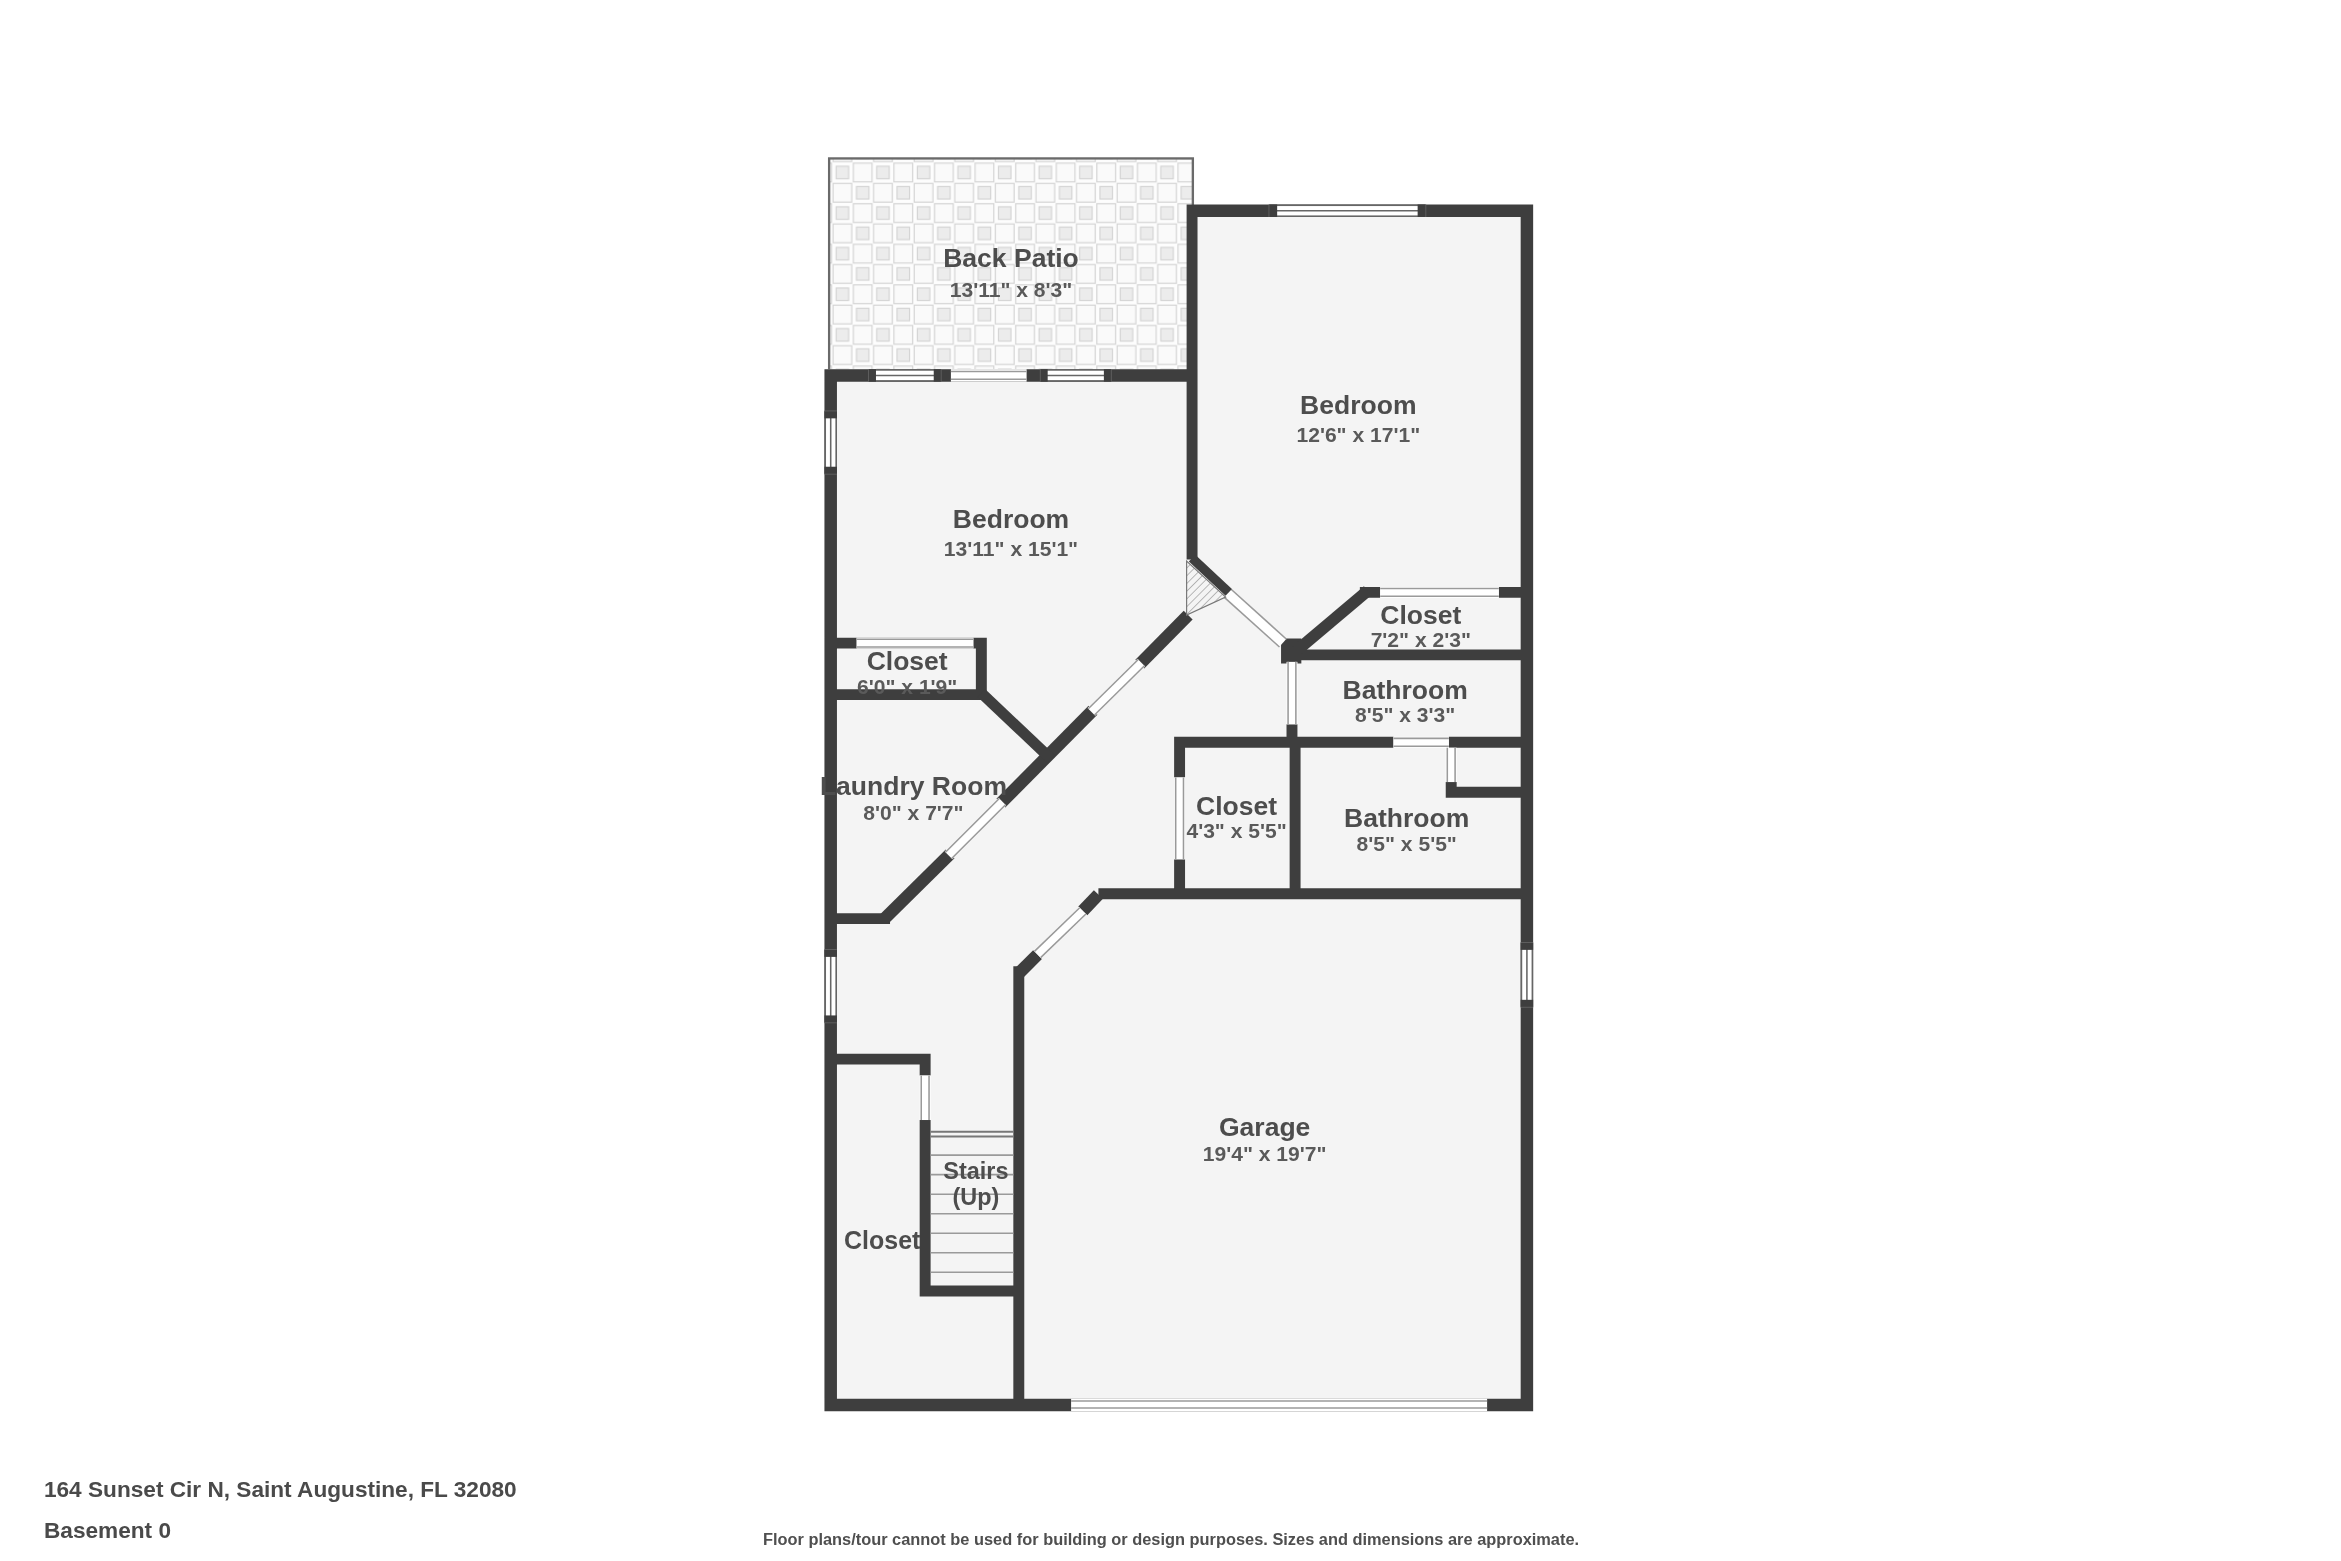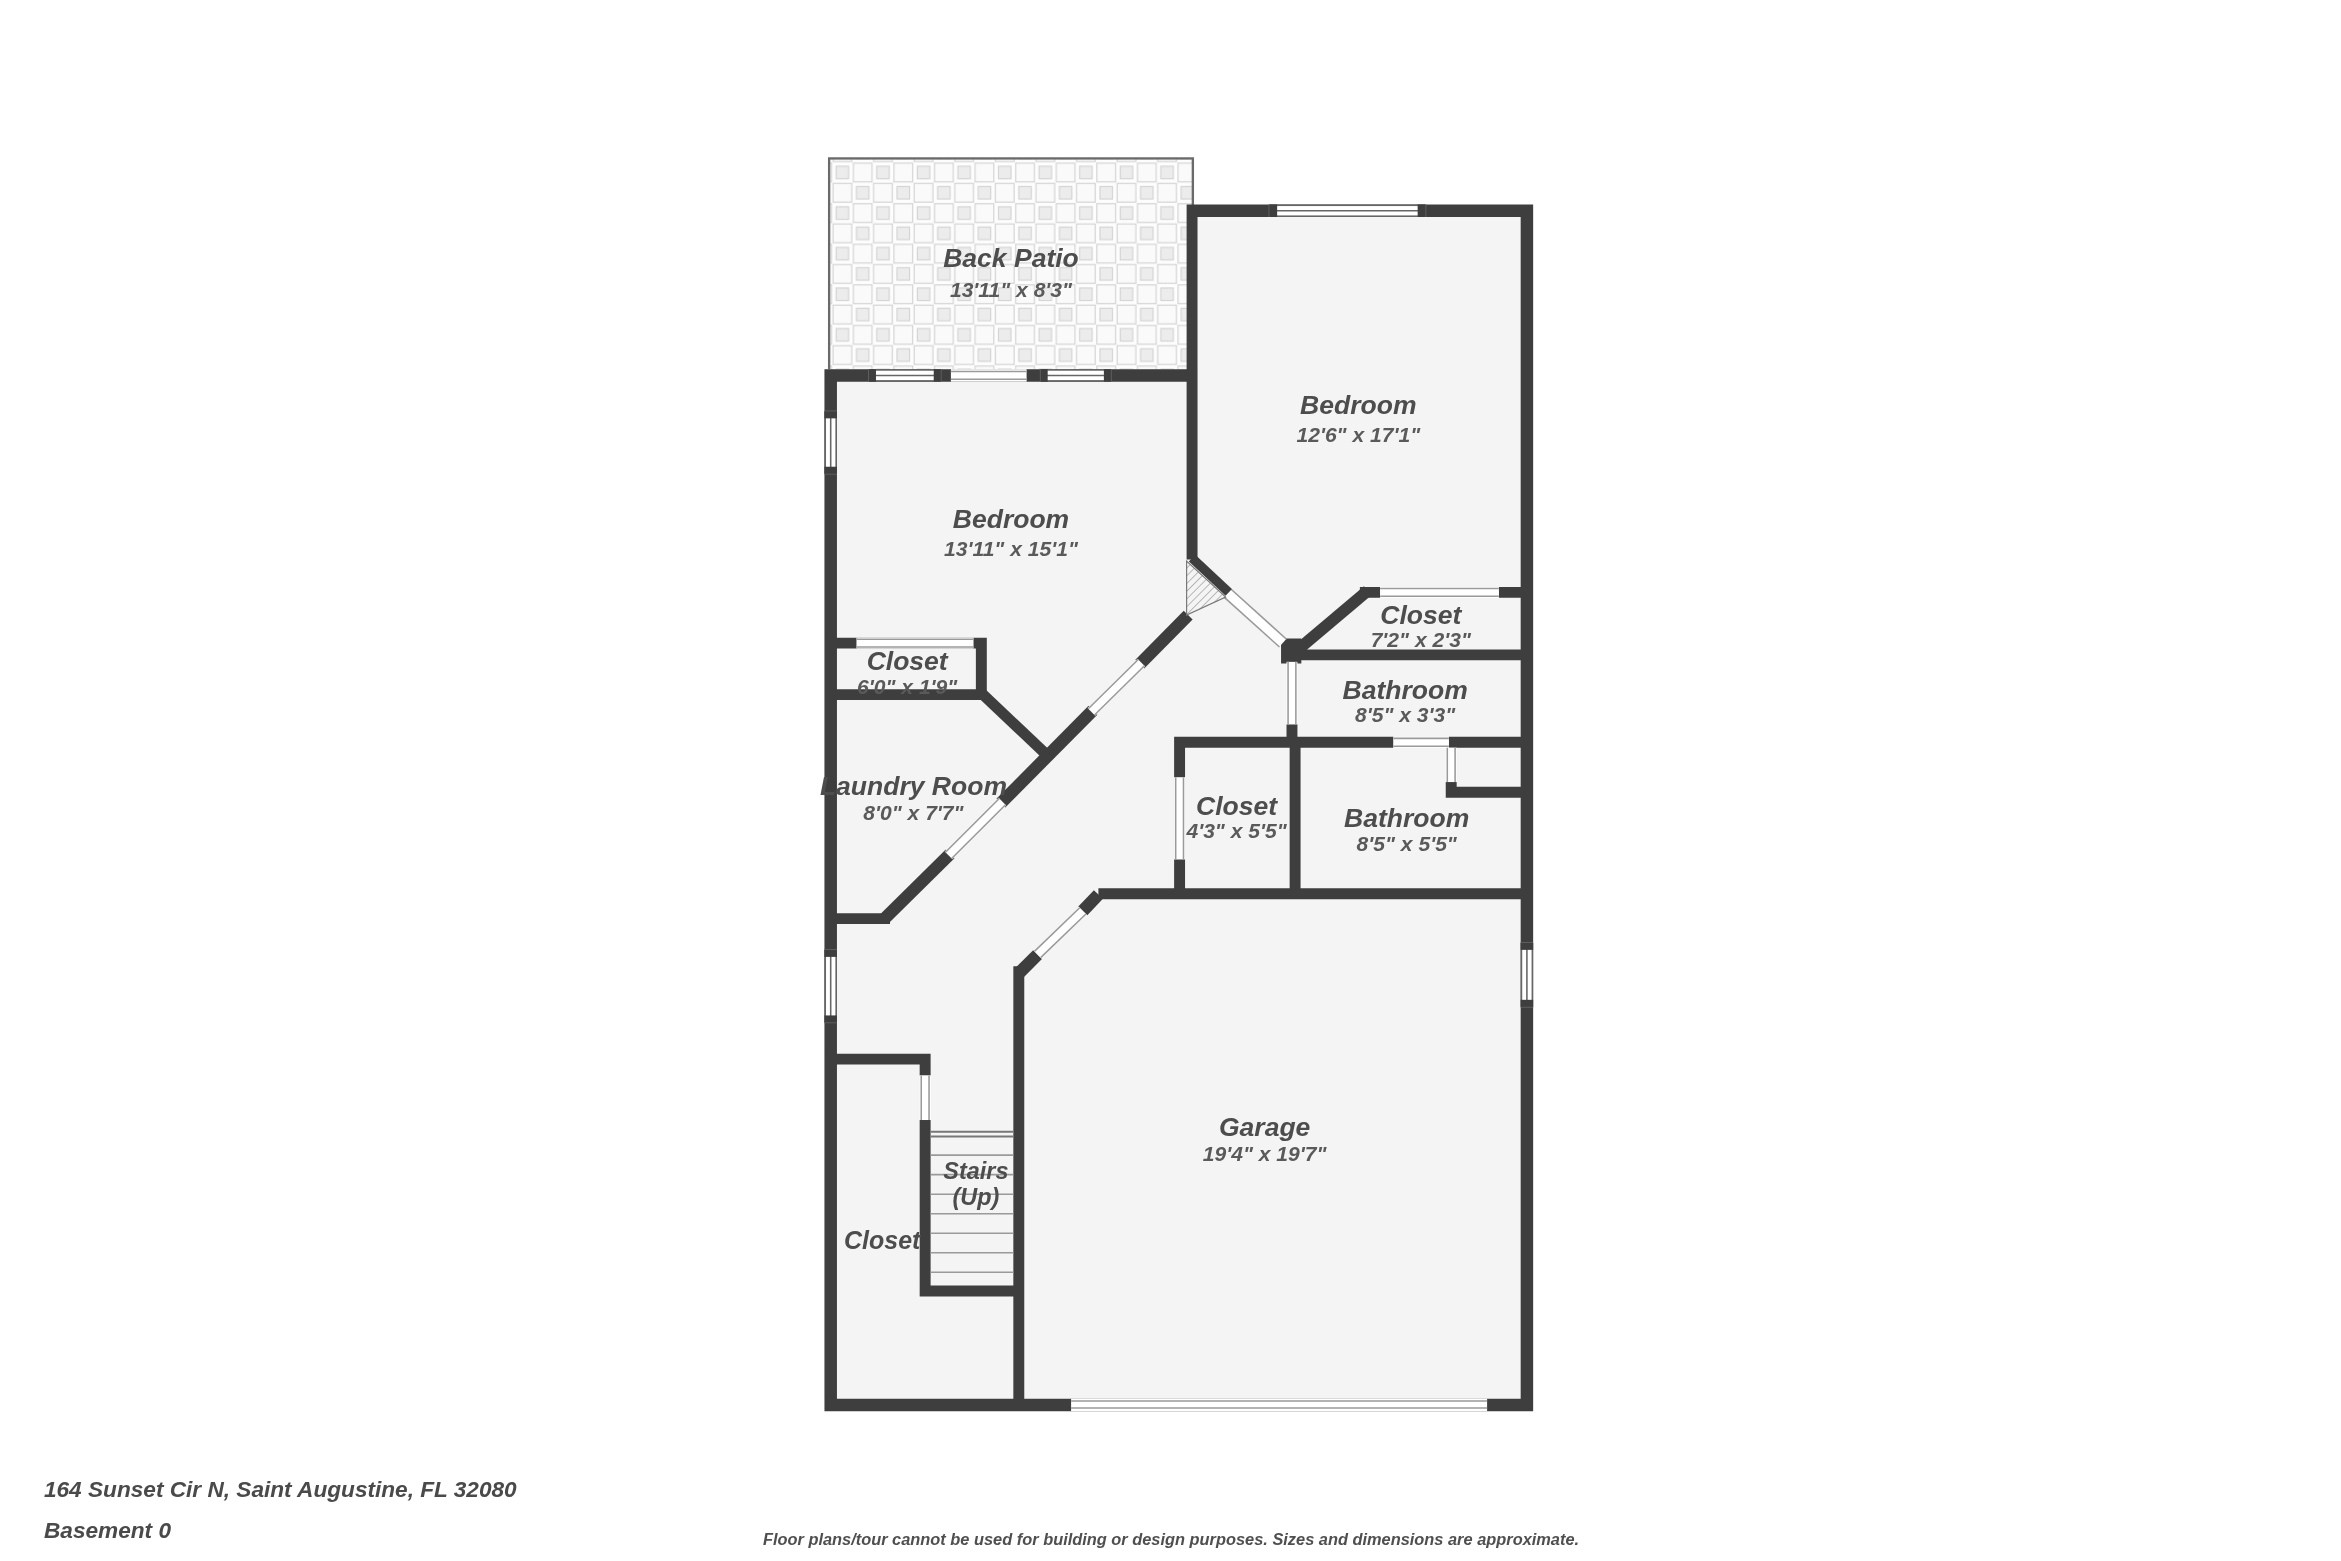--- a/index.html
+++ b/index.html
@@ -1,17 +1,17 @@
 <!DOCTYPE html>
 <html style="font-size:12.5px"><head>
 <meta charset="utf-8">
 <style>
   html,body{margin:0;padding:0;background:#ffffff;}
   .canvas{position:relative;width:2342px;height:1561px;background:#ffffff;overflow:hidden;
-          font-family:"Liberation Sans", sans-serif;font-style:italic;}
+          font-family:"Liberation Sans", sans-serif;}
   svg{position:absolute;left:0;top:0;}
   text{font-family:"Liberation Sans", sans-serif;fill:#4d4d4d;}
   .room-name{font-size:34px;font-weight:700;}
   .room-dims{font-size:27px;font-weight:700;fill:#5a5a5a;}
   .stairs-label{font-size:30px;font-weight:700;}
   .closet-bl-label{font-size:32px;font-weight:700;}
   .addr{font-size:29px;font-weight:700;fill:#4a4a4a;}
   .disclaimer{font-size:21px;font-weight:700;fill:#4f4f4f;}
   .wall{fill:#3e3e3e;}
   .wline{stroke:#3e3e3e;stroke-linecap:butt;}

